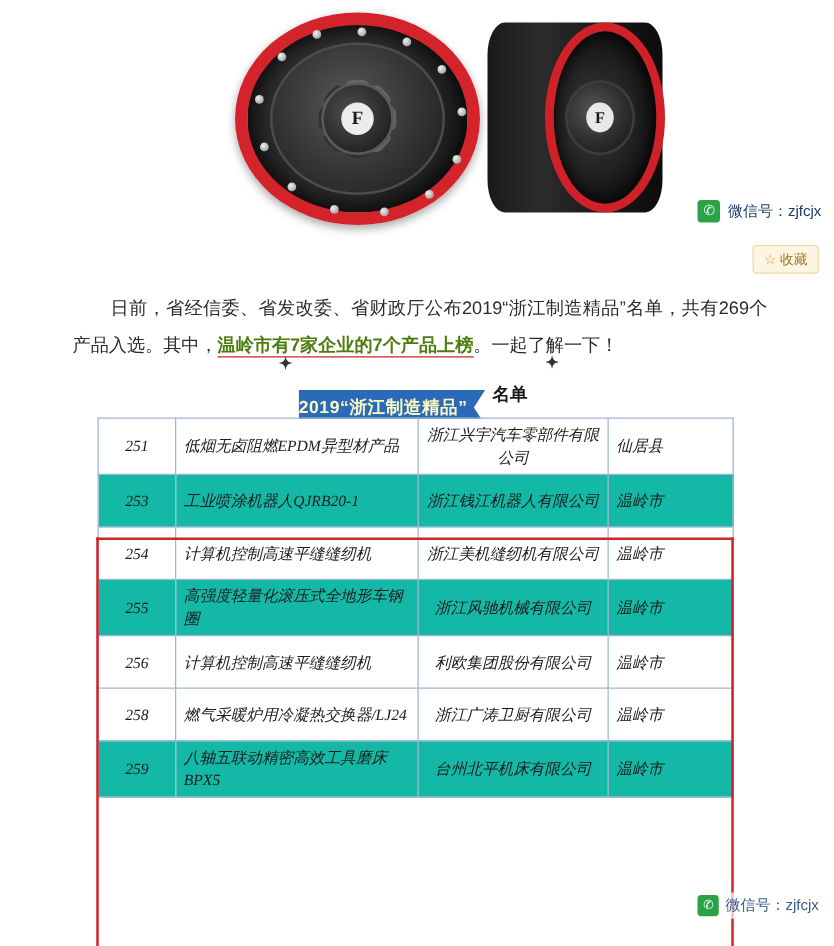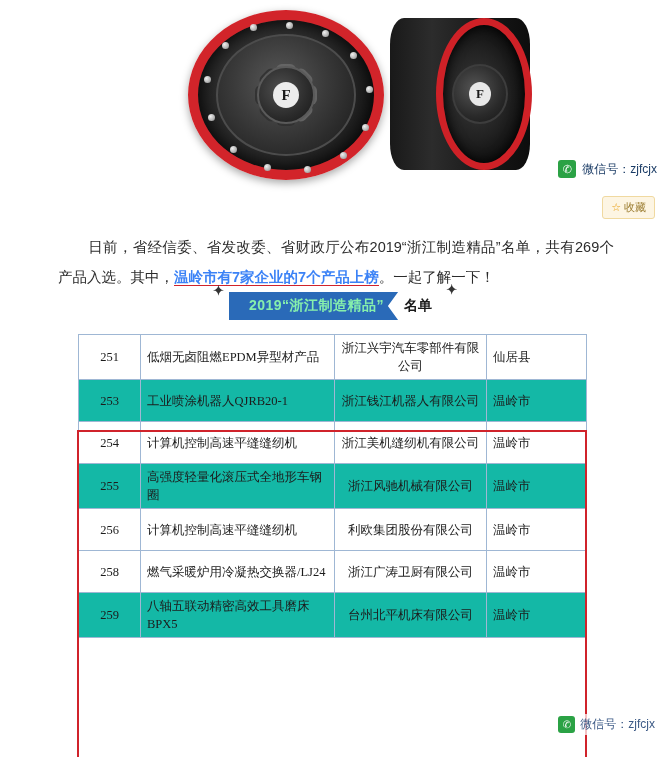--- a/index.html
+++ b/index.html
@@ -170,48 +170,49 @@
     left: 58px; top: 232px;
     width: 556px;
     font-size: 14.5px;
     line-height: 30px;
     color: #2b2b2b;
     font-family: "Liberation Sans", sans-serif;
     text-align: justify;
   }
   .body-text .indent { display: inline-block; width: 30px; }
   .hl-underline {
-    color: #3b82f6;
+    color: #4d7c0f;
     font-weight: bold;
     border-bottom: 1.5px solid #d0232b;
   }
 
   
   .banner-wrap {
     position: absolute;
     left: 0; top: 292px;
     width: 667px;
     display: flex;
     justify-content: center;
     align-items: center;
   }
   .banner {
     position: relative;
     display: inline-flex;
     align-items: center;
   }
   .banner-blue {
     background: #2a6ab8;
-    color: #86efac;
+    color: #fef9c3;
     font-size: 14px;
     font-weight: bold;
-    padding: 5px 14px 5px 20px;
+    padding: 5px 14px 5px 0;
     letter-spacing: .5px;
     clip-path: polygon(0 0, 100% 0, 94% 50%, 100% 100%, 0 100%);
     font-family: "Liberation Sans", sans-serif;
+    margin-top: 20px;
   }
   .banner-dark {
     color: #1a1a1a;
     font-size: 14px;
     font-weight: bold;
     padding: 5px 6px 5px 6px;
   }
   .banner-spark {
     position: absolute;
     right: -18px; top: -10px;
@@ -226,20 +227,21 @@
     color: #333;
     font-size: 13px;
     font-weight: bold;
   }
 
   
   .table-wrap {
     position: absolute;
     left: 78px; top: 334px;
     width: 531px;
+    font-style: italic;
   }
   table.list {
     border-collapse: collapse;
     width: 508px;
     table-layout: fixed;
     font-family: "Liberation Serif", serif;
   }
   table.list td {
     border: 1px solid #9fb7d4;
     padding: 4px 6px;

